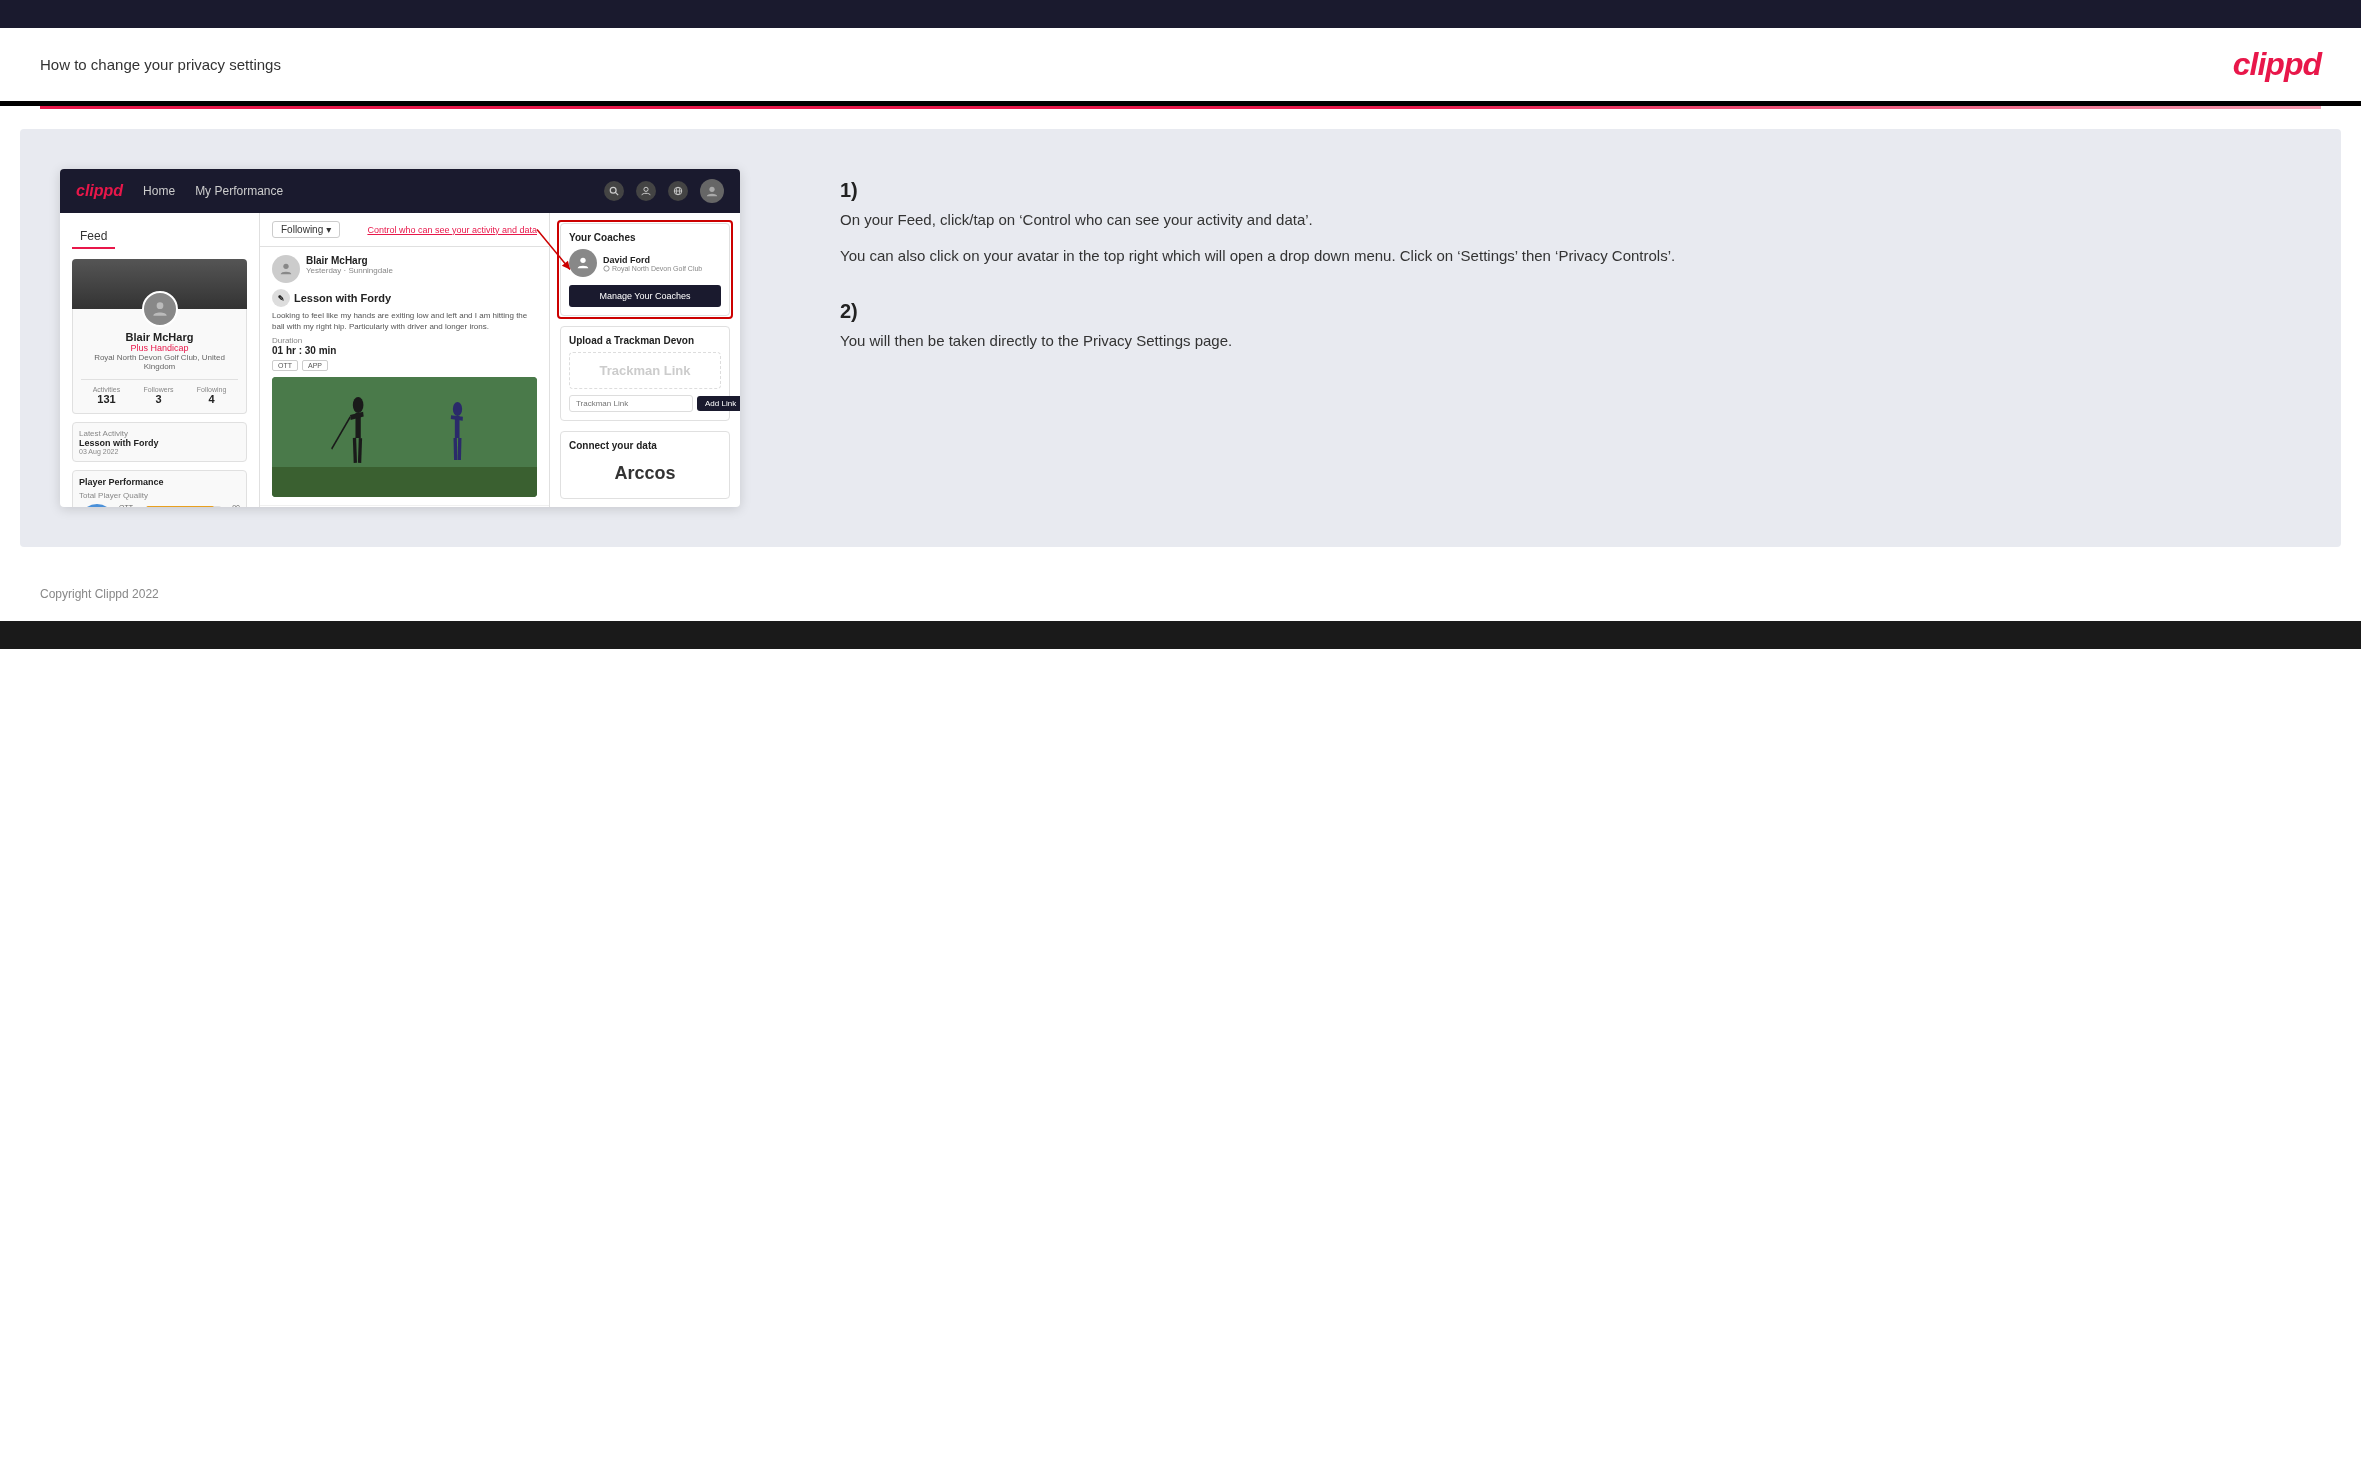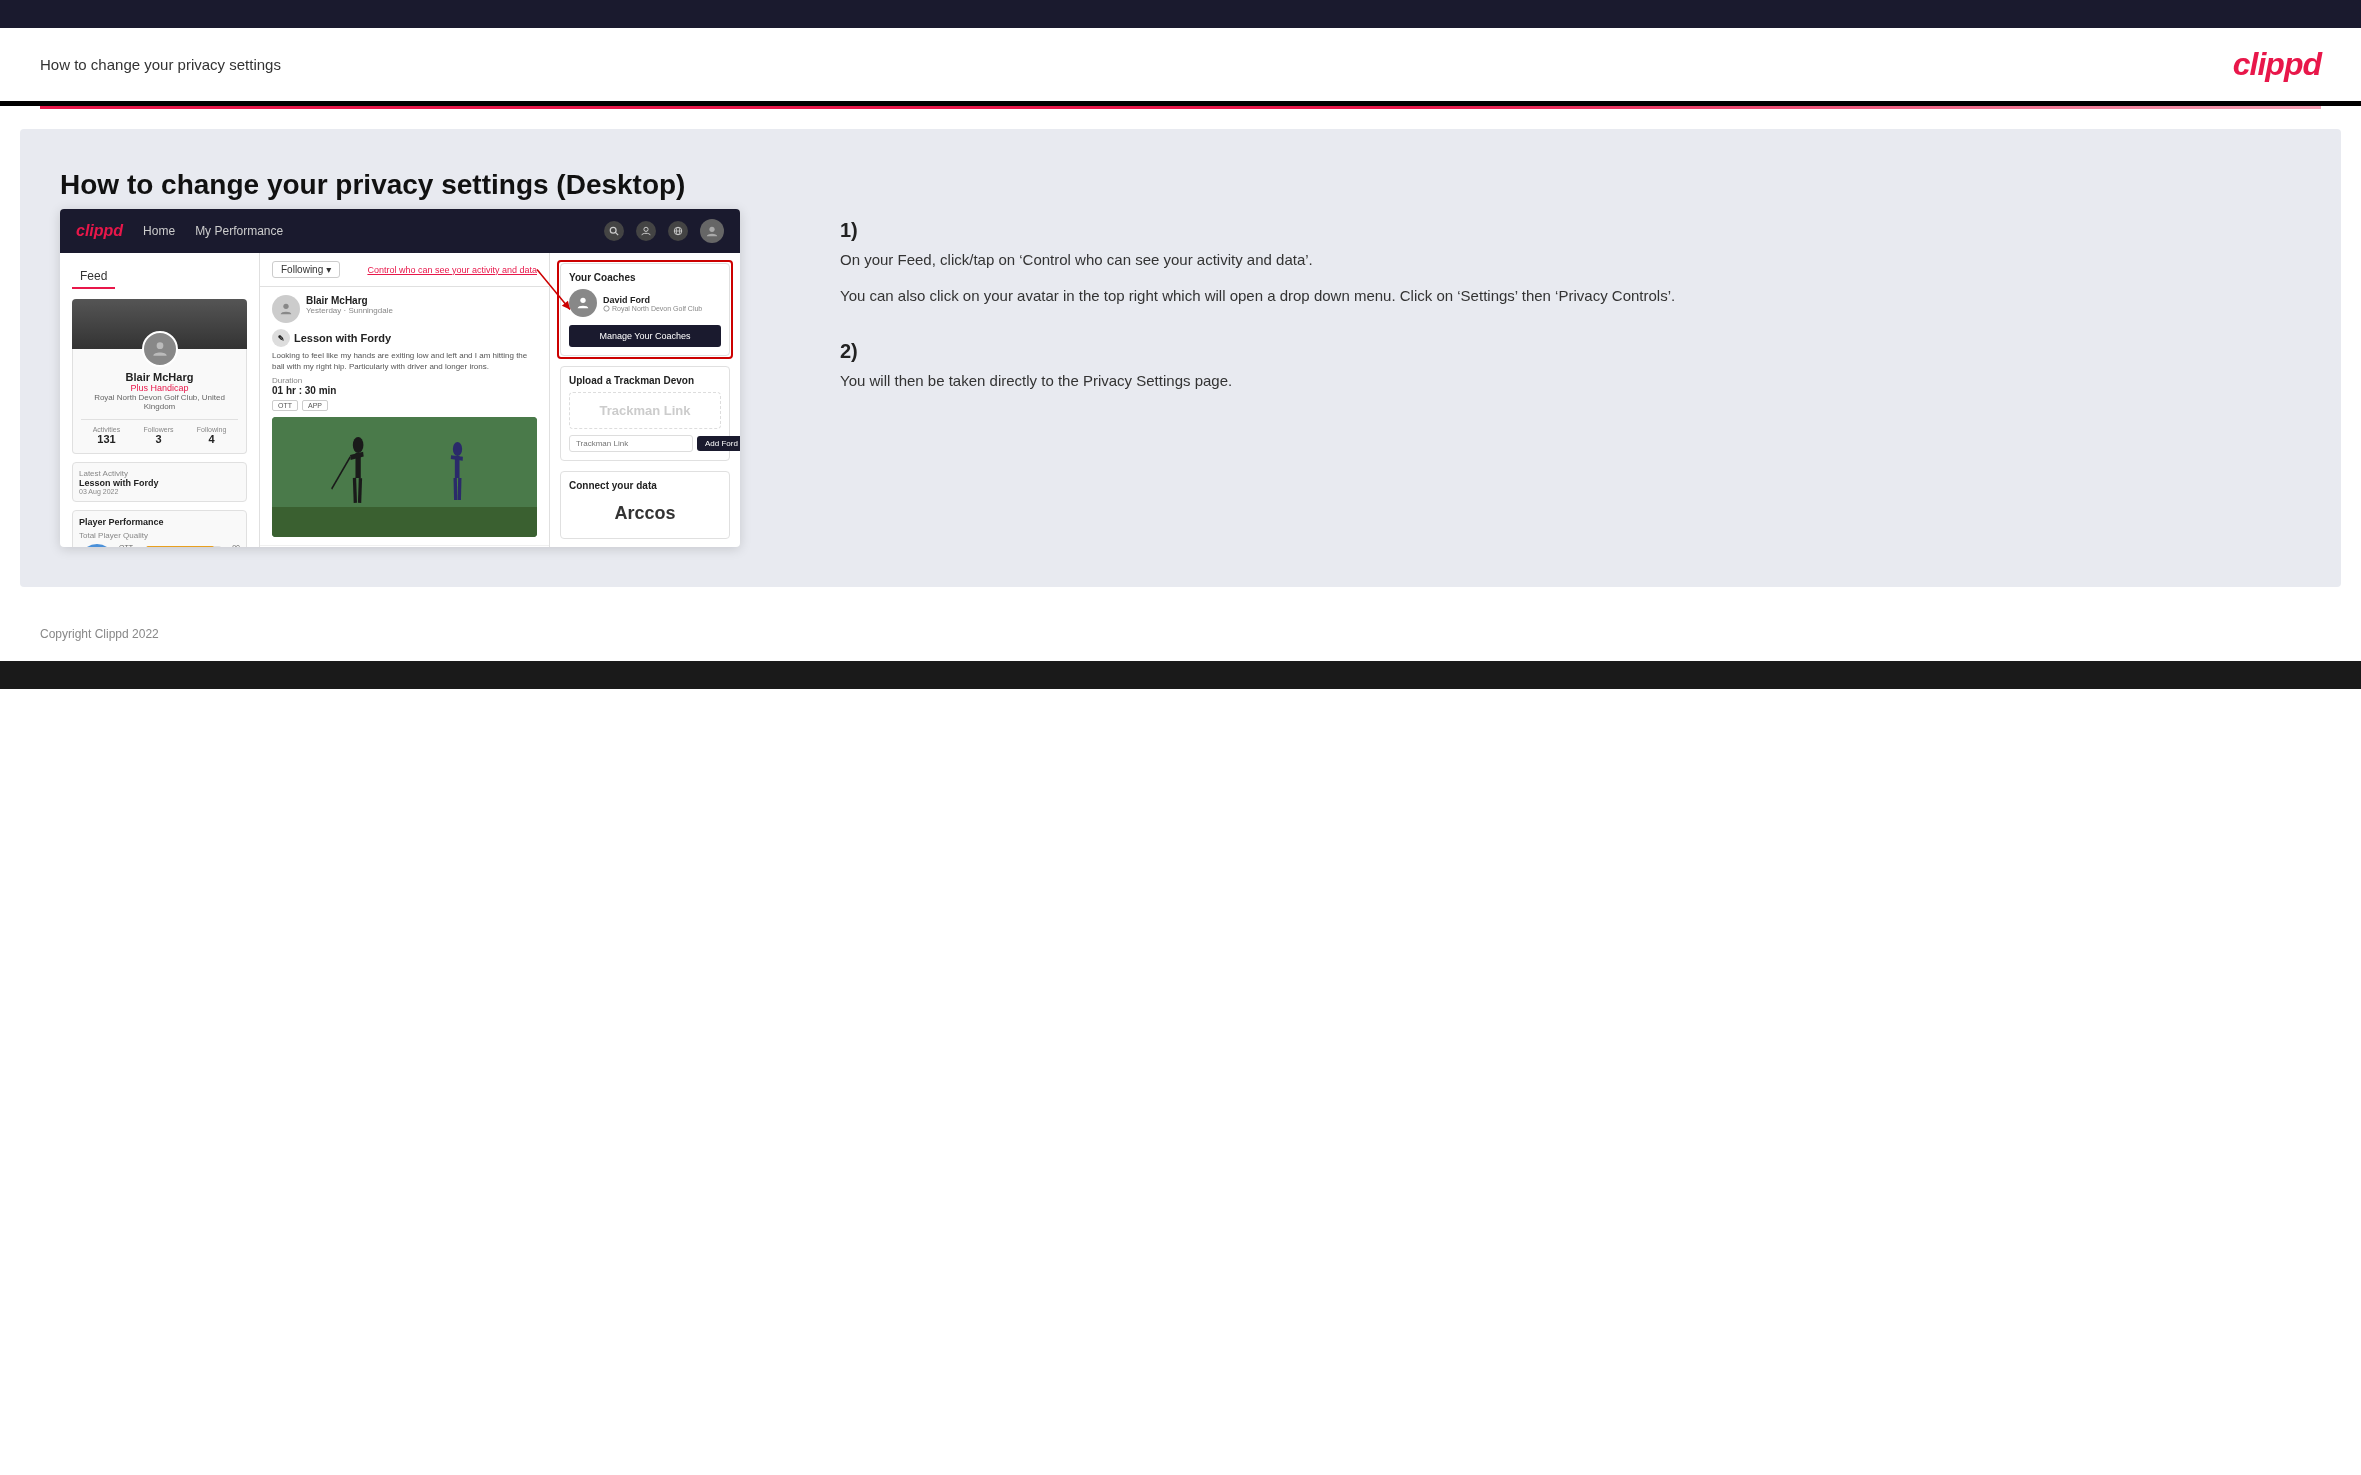--- a/index.html
+++ b/index.html
@@ -458,21 +458,20 @@
 <div class="top-bar"></div>
 
 <div class="header">
   <span class="header-title">How to change your privacy settings</span>
   <span class="logo">clippd</span>
 </div>
 
 <div class="accent-line"></div>
 
 <div class="main-content">
-  <div class="main-title">How to change your privacy settings (Desktop)</div>
 
   <div class="content-layout">
 
     <div class="app-screenshot" style="position: relative;">
 
       <div class="app-nav">
         <span class="app-logo">clippd</span>
         <span class="app-nav-item">Home</span>
         <span class="app-nav-item">My Performance</span>
         <div class="app-nav-right">
@@ -661,21 +660,21 @@
               </div>
               <div class="manage-btn">Manage Your Coaches</div>
             </div>
           </div>
 
           <div class="trackman-section">
             <div class="section-title">Upload a Trackman Devon</div>
             <div class="trackman-placeholder">Trackman Link</div>
             <div class="trackman-input-row">
               <input class="trackman-input" type="text" readonly="" placeholder="Trackman Link" style="">
-              <div class="add-link-btn">Add Ford</div>
+              <div class="add-link-btn">Add Link</div>
             </div>
           </div>
 
           <div class="connect-section">
             <div class="section-title">Connect your data</div>
             <div class="arccos-text">Arccos</div>
           </div>
         </div>
       </div>
 

